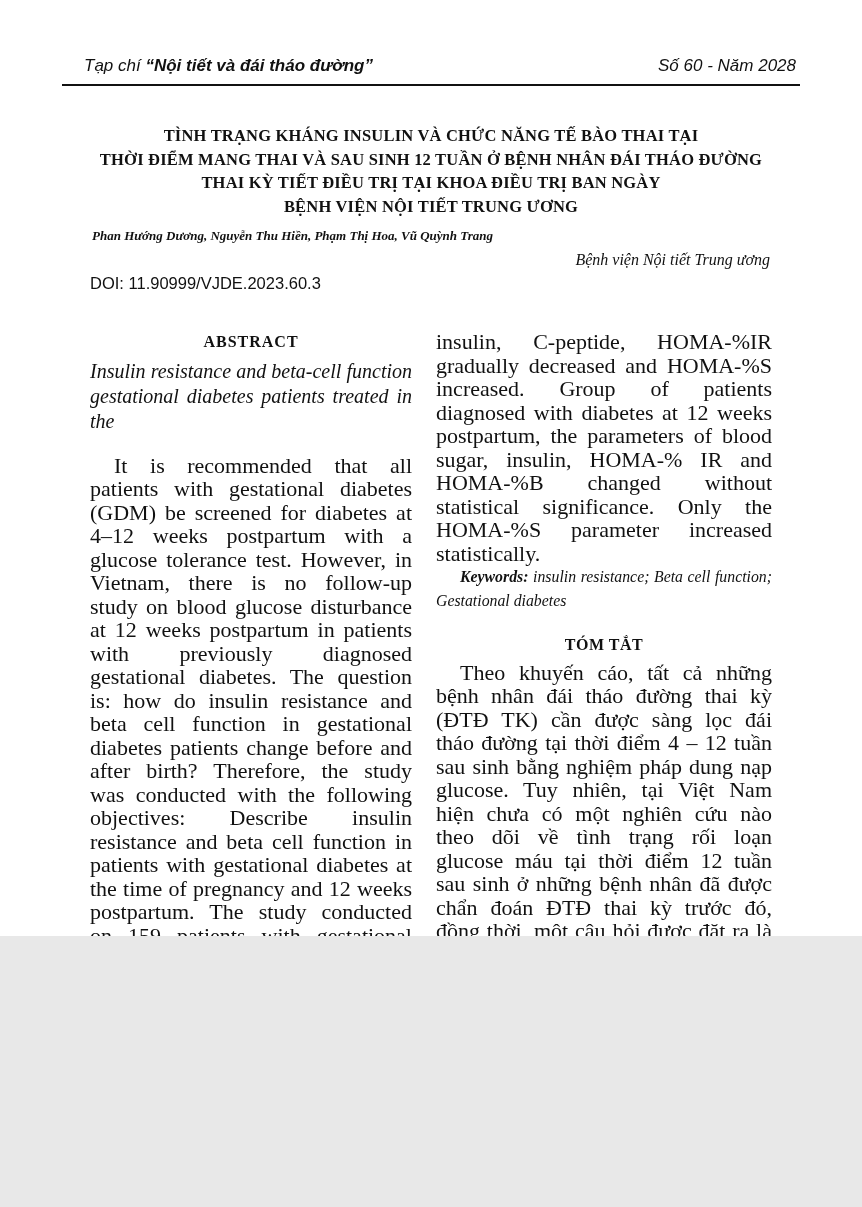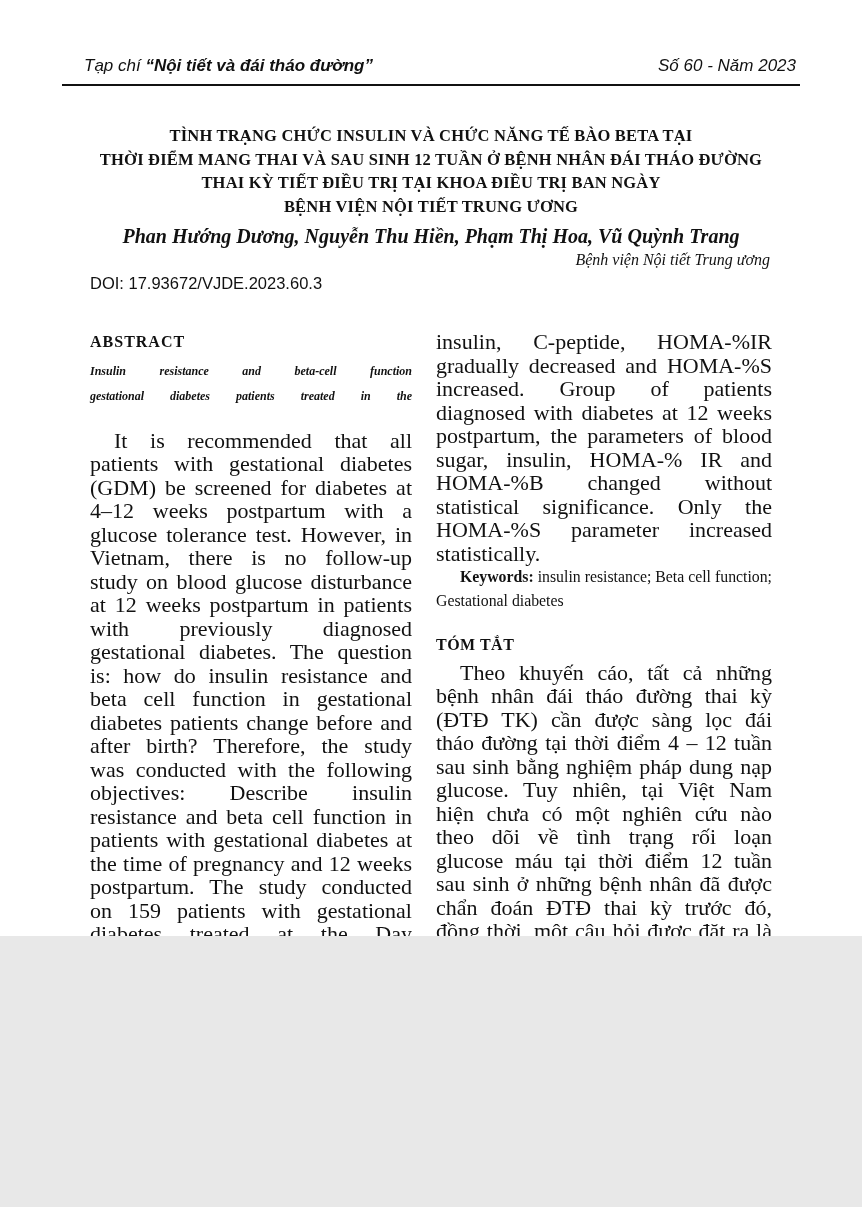--- a/index.html
+++ b/index.html
@@ -39,24 +39,24 @@
   .title-block {
     margin: 38px 70px 0 70px;
     text-align: center;
     font-weight: bold;
     font-size: 16.5px;
     line-height: 23.5px;
     letter-spacing: 0.2px;
   }
   .authors {
     margin: 7px 92px 0 92px;
-    text-align: center;
+    text-align: left;
     font-weight: bold;
     font-style: italic;
-    font-size: 20px;
+    font-size: 13px;
     line-height: 22px;
   }
   .affiliation {
     margin: 2px 92px 0 92px;
     text-align: right;
     font-style: italic;
     font-size: 16px;
     line-height: 22px;
   }
   .doi {
@@ -69,49 +69,50 @@
   .columns {
     display: flex;
     gap: 24px;
     margin: 36px 90px 0 90px;
   }
   .col { box-sizing: border-box; }
   .col-left  { width: 322px; }
   .col-right { width: 336px; }
   .section-heading {
     margin: 0 0 5px 0;
-    text-align: left;
+    text-align: center;
     font-weight: bold;
     font-size: 16px;
     letter-spacing: 1px;
     line-height: 23.5px;
   }
   .abs-subtitle-line {
-    font-weight: bold;
+    font-weight: normal;
     font-style: italic;
-    font-size: 12px;
+    font-size: 20px;
     line-height: 25px;
     text-align: justify;
     text-align-last: justify;
   }
   .body-text {
     margin: 0;
     font-size: 22px;
     line-height: 23.5px;
     text-align: justify;
     word-spacing: 0.5px;
   }
   .first-para { margin-top: 20px; }
   .indent { text-indent: 24px; }
   .keywords {
     margin: 0;
     font-size: 15.8px;
     line-height: 23.5px;
     text-align: justify;
     text-indent: 24px;
+    font-style: italic;
   }
   .keywords .kw-label { font-weight: bold; }
   .tomtat-heading { margin-top: 21px; margin-bottom: 4px; letter-spacing: 0.5px; }
   
   .page-number {
     position: absolute;
     left: 90px;
     top: 1130px;
     font-size: 17px;
   }
@@ -120,34 +121,34 @@
 <body>
 
 <div class="page">
 
   <div class="masthead">
     <div class="masthead-row">
       <div class="masthead-left">
         <span>Tạp chí</span>
         <span class="journal-name">“Nội tiết và đái tháo đường”</span>
       </div>
-      <div class="masthead-right">Số 60 - Năm 2023</div>
+      <div class="masthead-right">Số 60 - Năm 2028</div>
     </div>
   </div>
 
   <div class="title-block">
-    <div>TÌNH TRẠNG CHỨC INSULIN VÀ CHỨC NĂNG TẾ BÀO BETA TẠI</div>
+    <div>TÌNH TRẠNG KHÁNG INSULIN VÀ CHỨC NĂNG TẾ BÀO THAI TẠI</div>
     <div>THỜI ĐIỂM MANG THAI VÀ SAU SINH 12 TUẦN Ở BỆNH NHÂN ĐÁI THÁO ĐƯỜNG</div>
     <div>THAI KỲ TIẾT ĐIỀU TRỊ TẠI KHOA ĐIỀU TRỊ BAN NGÀY</div>
     <div>BỆNH VIỆN NỘI TIẾT TRUNG ƯƠNG</div>
   </div>
 
   <div class="authors">Phan Hướng Dương, Nguyễn Thu Hiền, Phạm Thị Hoa, Vũ Quỳnh Trang</div>
   <div class="affiliation">Bệnh viện Nội tiết Trung ương</div>
-  <div class="doi">DOI: 17.93672/VJDE.2023.60.3</div>
+  <div class="doi">DOI: 11.90999/VJDE.2023.60.3</div>
 
   <div class="columns">
 
     <div class="col col-left">
       <h3 class="section-heading">ABSTRACT</h3>
       <div>
         <div class="abs-subtitle-line">Insulin resistance and beta-cell function</div>
         <div class="abs-subtitle-line">gestational diabetes patients treated in the</div>
       </div>
       <p class="body-text first-para indent">It is recommended that all patients with gestational diabetes (GDM) be screened for diabetes at 4–12 weeks postpartum with a glucose tolerance test. However, in Vietnam, there is no follow-up study on blood glucose disturbance at 12 weeks postpartum in patients with previously diagnosed gestational diabetes. The question is: how do insulin resistance and beta cell function in gestational diabetes patients change before and after birth? Therefore, the study was conducted with the following objectives: Describe insulin resistance and beta cell function in patients with gestational diabetes at the time of pregnancy and 12 weeks postpartum. The study conducted on 159 patients with gestational diabetes treated at the Day Treatment Department of the Central Hospital of Endocrinology, we drew some conclusions: Compared with the control group, insulin resistance and beta-cell function decline in gestational diabetes patients were higher at time points after birth, with p&lt;0.001. At 12 weeks postpartum, in the gestational diabetes group, there was a clear difference in insulin resistance between the subgroups: the highest in the diabetes group, then the pre-diabetes group, and the lowest in the normal blood sugar group: levels of</p>

